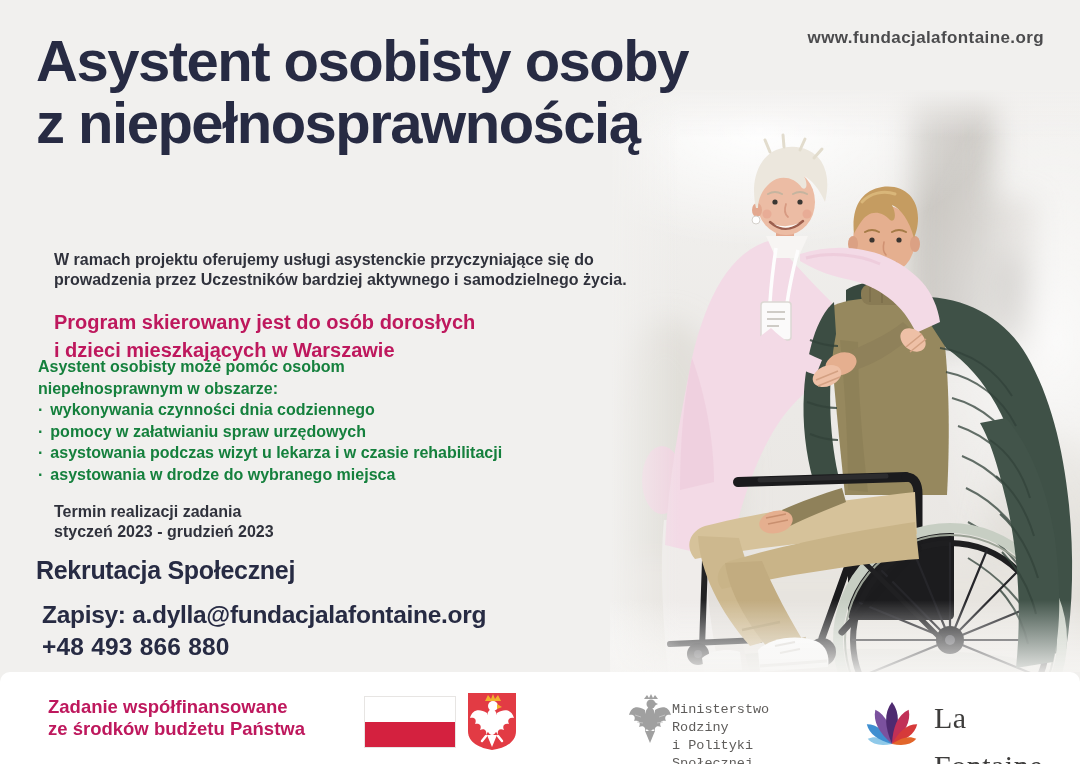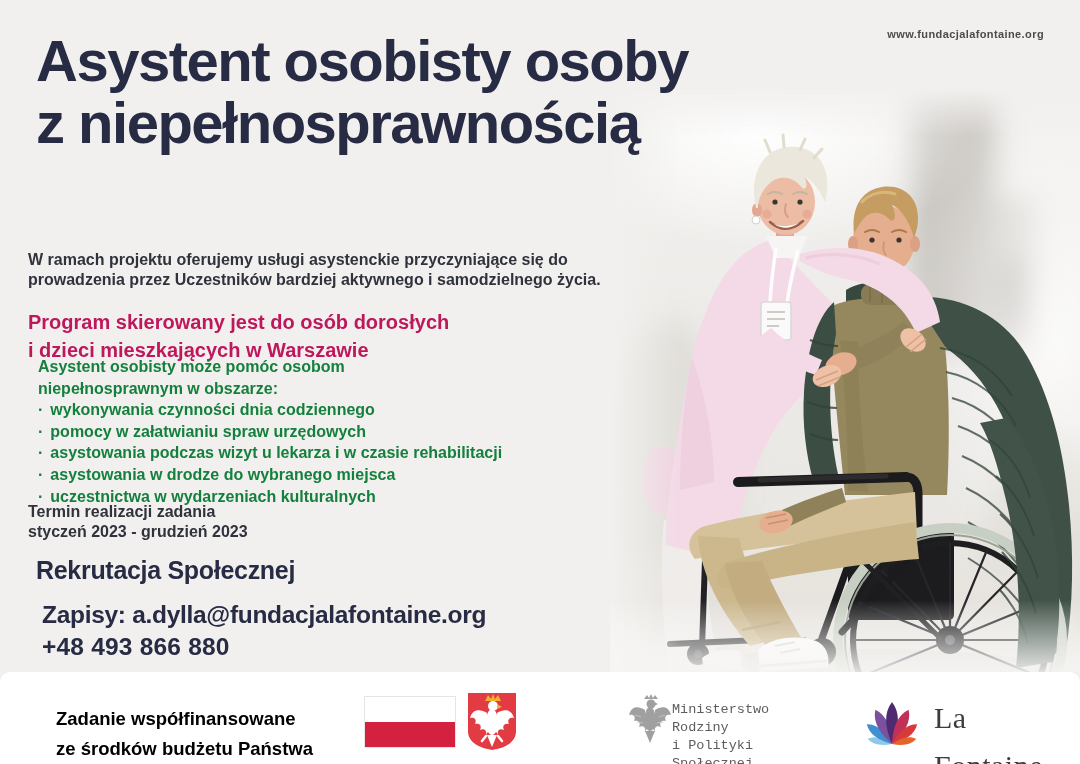--- a/index.html
+++ b/index.html
@@ -13,46 +13,46 @@
   .photo{position:absolute;left:610px;top:90px;width:470px;height:582px;z-index:0;}
   
   .page-title{
     position:absolute;left:36px;top:30px;z-index:1;
     font-size:58px;font-weight:bold;line-height:62px;letter-spacing:-1.5px;
     color:#272b43;margin:0;
   }
   .page-title span{display:block;}
   .website{
     position:absolute;top:28px;right:36px;z-index:1;
-    font-size:11px;font-weight:bold;letter-spacing:.4px;color:#4b4b4d;
+    font-size:17px;font-weight:bold;letter-spacing:.4px;color:#4b4b4d;
     text-decoration:none;
   }
-  .copy{position:absolute;left:28px;z-index:1;white-space:pre-line;margin:0;}
+  .copy{position:absolute;left:54px;z-index:1;white-space:pre-line;margin:0;}
   .p-intro{top:250px;font-size:16px;font-weight:bold;line-height:19.5px;color:#30323c;}
   .p-audience{top:308px;font-size:20px;font-weight:bold;line-height:28px;color:#be185d;}
   .help{position:absolute;left:38px;top:356px;z-index:1;font-size:16px;font-weight:bold;line-height:21.6px;color:#15803d;}
   .help .lead{white-space:pre-line;margin:0;}
   .help ul{margin:0;padding:0;list-style:none;}
   .help li::before{content:"·";margin-right:7px;}
   .p-term{top:502px;font-size:16px;font-weight:bold;line-height:19.5px;color:#30323c;}
   .status{
     position:absolute;left:36px;top:556px;z-index:1;margin:0;
     font-size:25px;font-weight:bold;letter-spacing:-.3px;color:#272b43;
   }
   .contact{position:absolute;left:42px;top:599px;z-index:1;font-weight:bold;color:#272b43;}
   .contact .email{font-size:24.5px;line-height:32px;margin:0;letter-spacing:-.3px;}
   .contact .phone{font-size:24.5px;line-height:32px;margin:0;letter-spacing:.2px;}
   
   .footer{
     position:absolute;left:0;right:0;bottom:0;height:92px;z-index:2;
     background:#ffffff;border-radius:10px 10px 0 0;
   }
   .funding{
-    position:absolute;left:40px;top:16px;margin:16px;
-    font-size:18.5px;font-weight:bold;line-height:30px;color:#000000;white-space:pre-line;
+    position:absolute;left:40px;top:16px;margin:8px;
+    font-size:18.5px;font-weight:bold;line-height:22px;color:#be185d;white-space:pre-line;
   }
   .flag{position:absolute;left:365px;top:25px;width:90px;height:50px;box-shadow:0 0 0 1px #e7e5e3;}
   .flag .white{height:50%;background:#ffffff;}
   .flag .red{height:50%;background:#d4213f;}
   .crest{position:absolute;left:466px;top:19px;width:52px;height:60px;}
   .min-eagle{position:absolute;left:627px;top:21px;width:46px;height:53px;}
   .min-text{
     position:absolute;left:672px;top:29px;width:140px;margin:0;
     font-family:Liberation Mono, monospace;font-size:13.5px;line-height:18px;
     color:#5f5d5b;white-space:pre-line;
@@ -266,21 +266,20 @@
 i dzieci mieszkających w Warszawie</p>
 
   <div class="help">
     <p class="lead">Asystent osobisty może pomóc osobom
 niepełnosprawnym w obszarze:</p>
     <ul>
       <li>wykonywania czynności dnia codziennego</li>
       <li>pomocy w załatwianiu spraw urzędowych</li>
       <li>asystowania podczas wizyt u lekarza i w czasie rehabilitacji</li>
       <li>asystowania w drodze do wybranego miejsca</li>
-      <li>uczestnictwa w wydarzeniach kulturalnych</li>
     </ul>
   </div>
 
   <p class="copy p-term">Termin realizacji zadania
 styczeń 2023 - grudzień 2023</p>
 
   <h2 class="status">Rekrutacja Społecznej</h2>
 
   <div class="contact">
     <p class="email">Zapisy: a.dylla@fundacjalafontaine.org</p>

